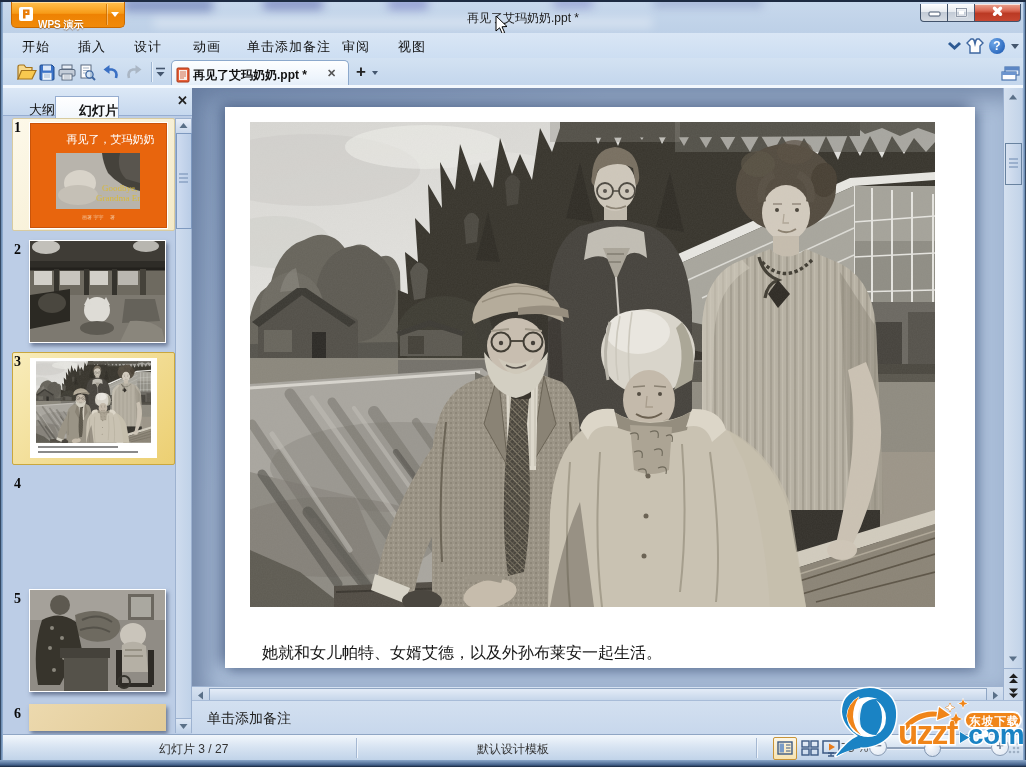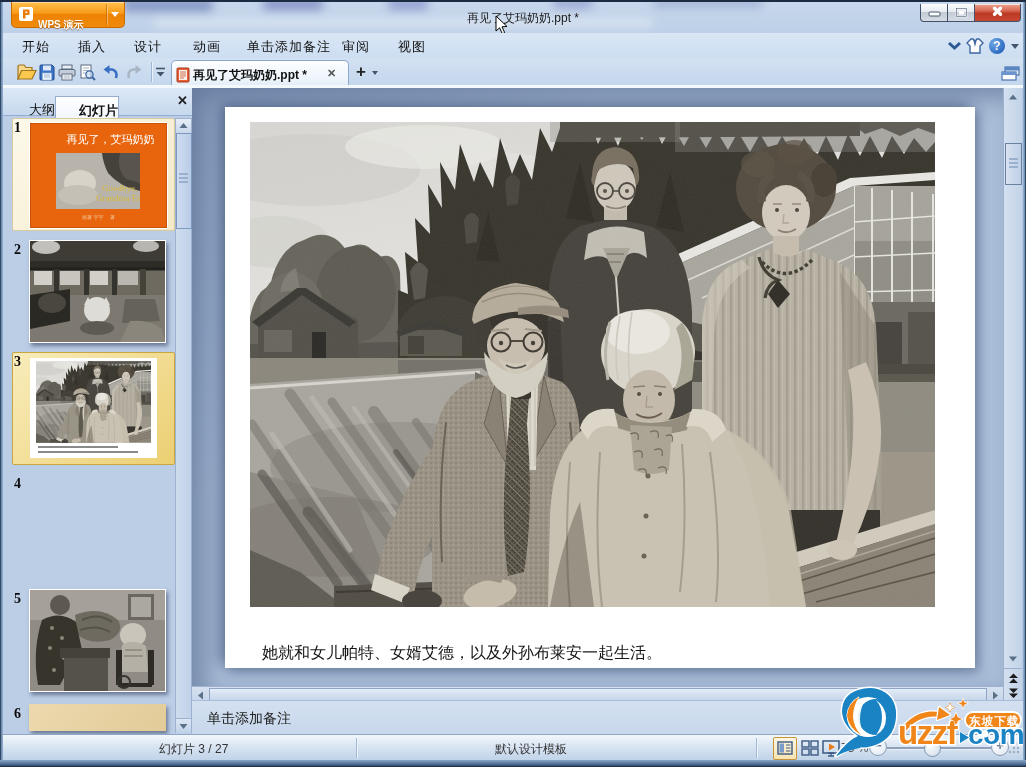--- a/index.html
+++ b/index.html
@@ -547,21 +547,21 @@
     <div class="abs" style="left:796px;top:1px;"><svg width="14" height="13">
           <path d="M5,2.5 L10,6.5 L5,10.5 Z" fill="#5a7088"></path>
         </svg></div>
   </div>
   <div class="abs" id="notes">
       <div class="ntext">单击添加备注</div>
     </div>
   <div class="abs" id="statusbar">
     <div class="sbtext" style="left:156px;">幻灯片 3 / 27</div>
     <div class="sbsep" style="left:353px;"></div>
-    <div class="sbtext" style="left:492px;">默认设计模板</div>
+    <div class="sbtext" style="left:474px;">默认设计模板</div>
     <div class="sbsep" style="left:753px;"></div>
     <div class="abs" style="left:770px;top:2px;width:22px;height:21px;background:linear-gradient(#fdf6e4,#f5e3b2);border:1px solid #c89438;border-radius:2px;">
       <svg width="22" height="21">
           <rect x="4" y="4" width="14" height="12" fill="none" stroke="#3c5a84" stroke-width="1.4"></rect>
           <rect x="5.5" y="5.5" width="4.5" height="9" fill="#7a9cc8"></rect>
           <path d="M12,7 L16.5,7 M12,10 L16.5,10 M12,13 L16.5,13" stroke="#3c5a84" stroke-width="1.2"></path>
         </svg>
     </div>
     <div class="abs" style="left:797px;top:4px;"><svg width="20" height="18">
           <rect x="2" y="2" width="7" height="6" fill="none" stroke="#3c5a84" stroke-width="1.4"></rect>

